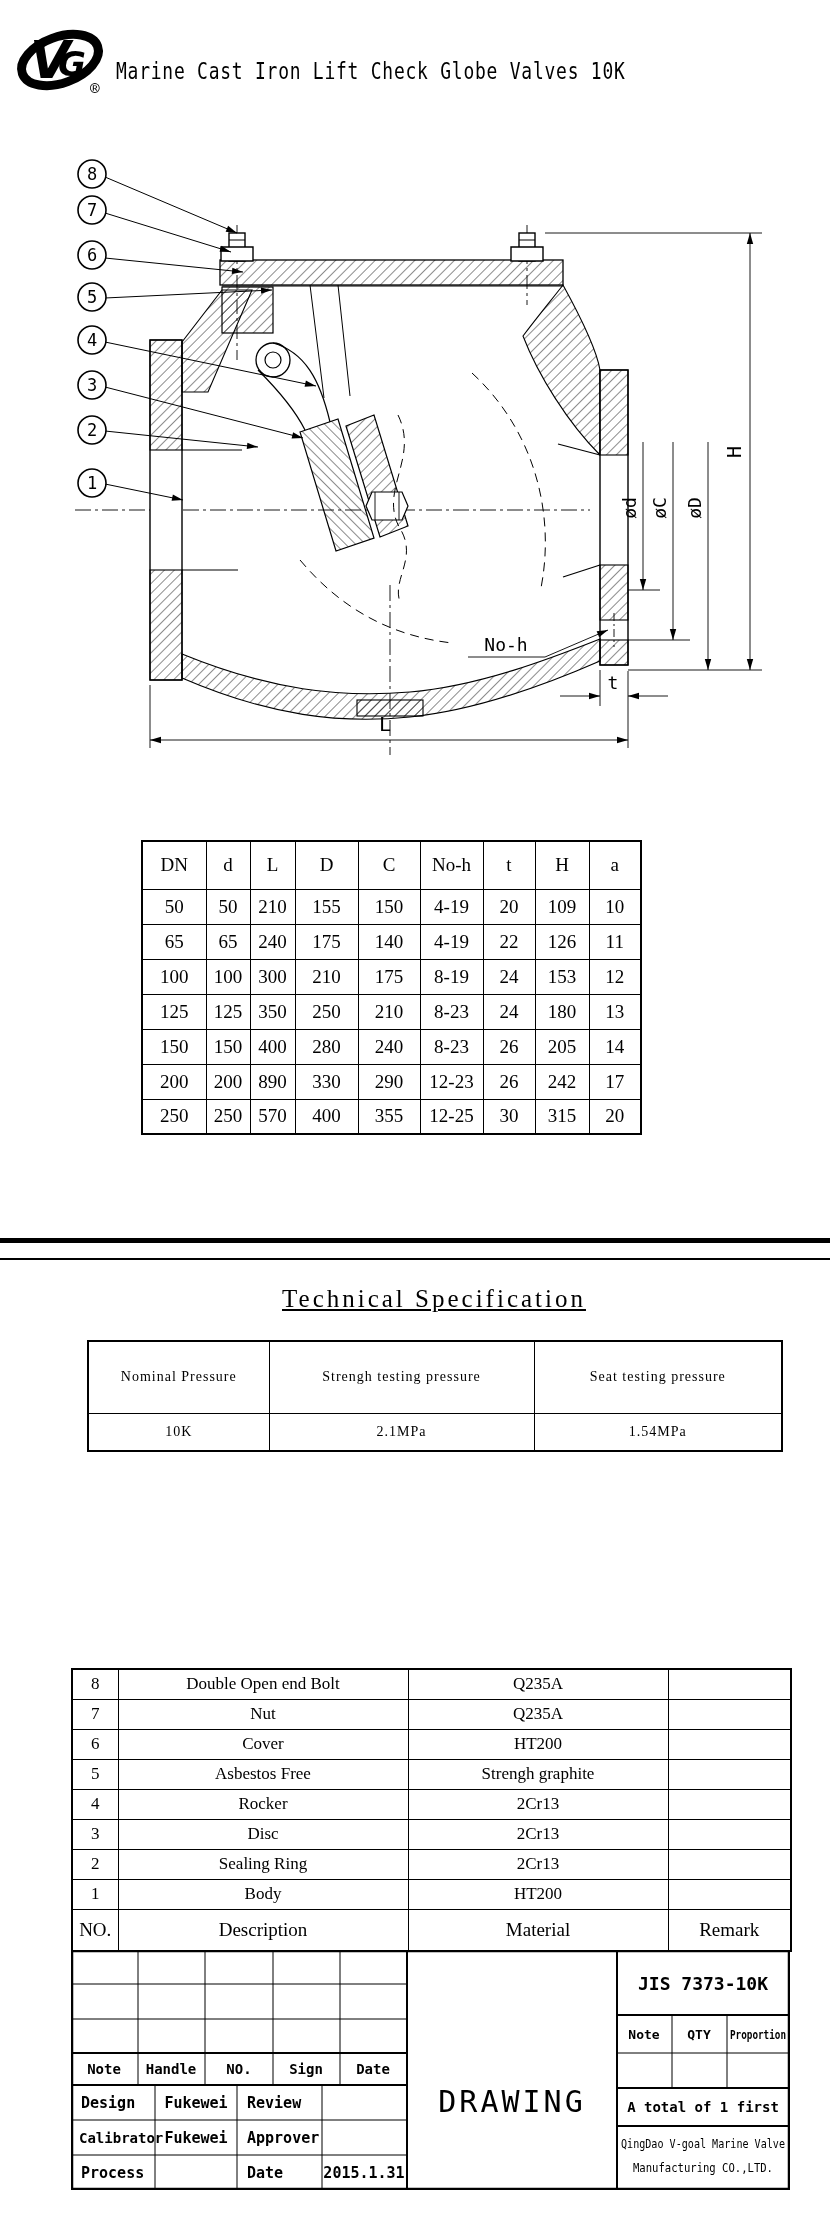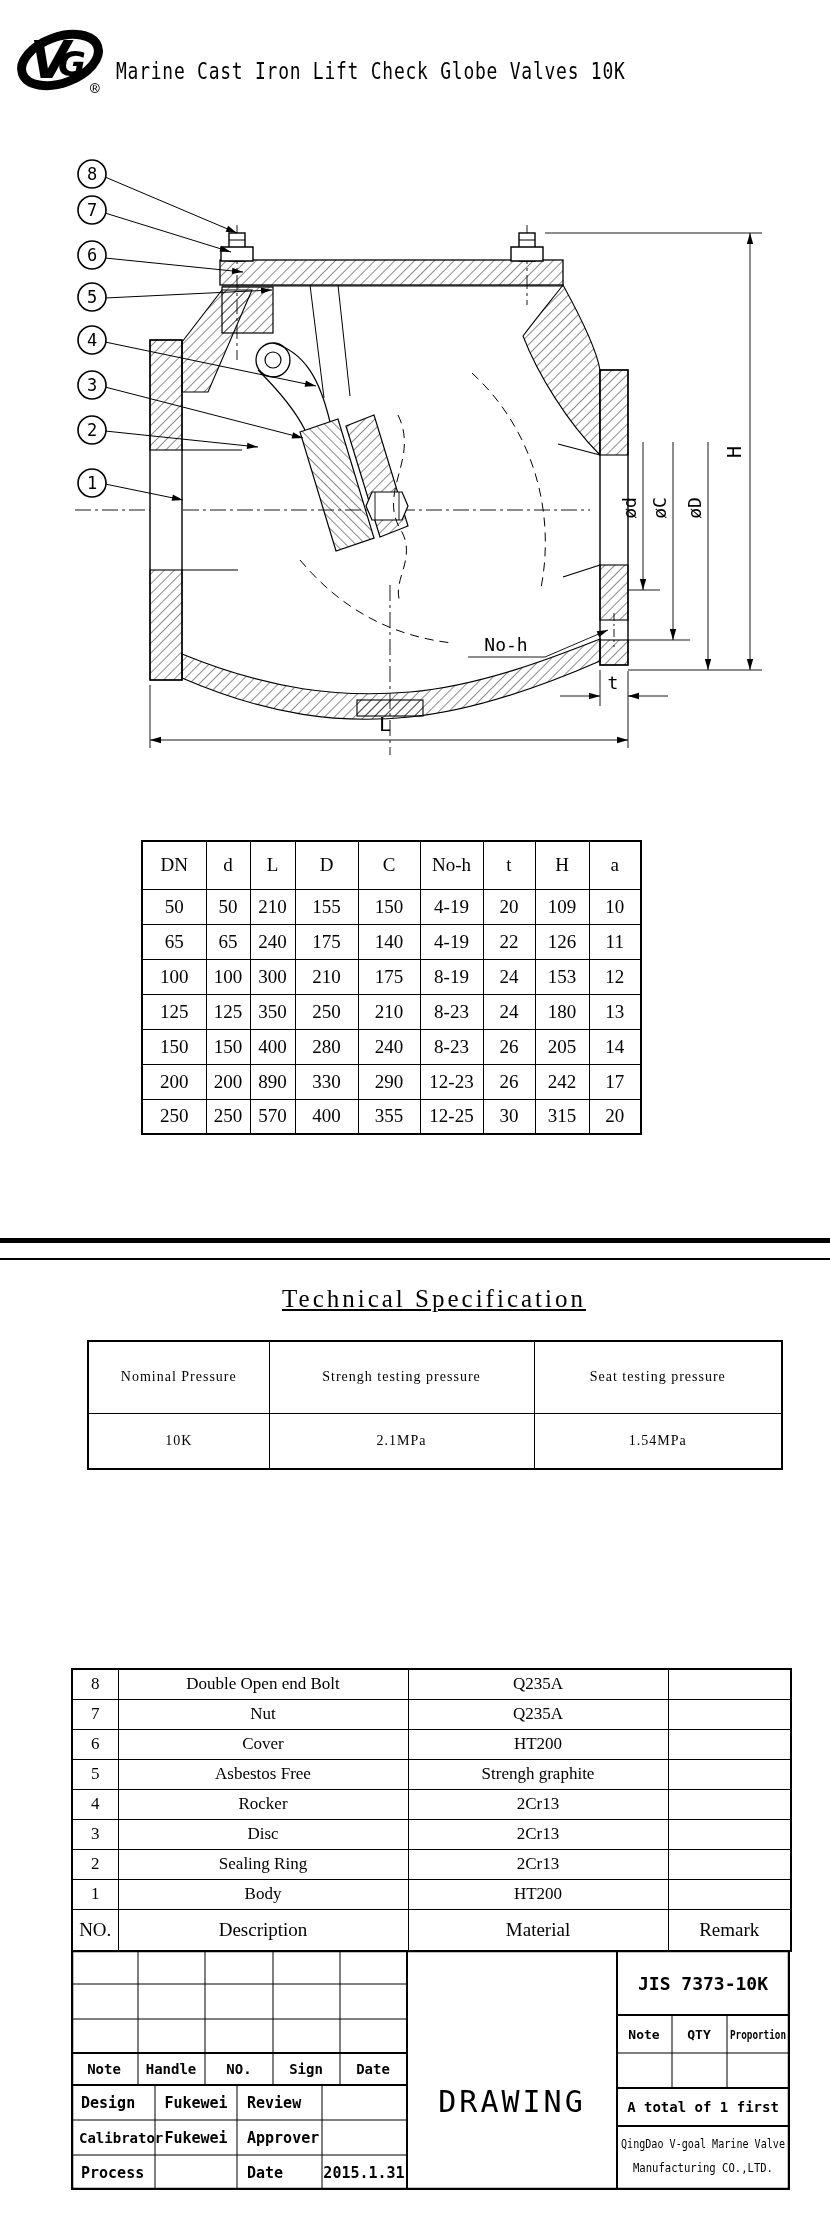--- a/index.html
+++ b/index.html
@@ -25,21 +25,21 @@
   .dim-table tr.hd{height:48px;}
 
   .rule-thick{position:absolute;left:0;top:1238px;width:830px;height:5px;background:#000;}
   .rule-thin{position:absolute;left:0;top:1258px;width:830px;height:2px;background:#000;}
 
   .spec-title{position:absolute;left:87px;top:1285px;width:694px;text-align:center;
         font-family:"Liberation Serif","DejaVu Serif",serif;font-size:25px;letter-spacing:3px;text-decoration:underline;}
   .spec-table{left:87px;top:1340px;width:694px;border:2px solid #000;
         font-family:"Liberation Serif","DejaVu Serif",serif;font-size:14px;letter-spacing:1px;}
   .spec-table tr.hd{height:72px;}
-  .spec-table tr.val{height:56px;border-radius:18px;}
+  .spec-table tr.val{height:38px;border-radius:18px;}
 
   .parts-table{left:71px;top:1668px;width:719px;border:2px solid #000;
         font-family:"Liberation Serif","DejaVu Serif",serif;font-size:17px;}
   .parts-table tr{height:30px;}
   .parts-table tr.ft{height:42px;font-size:19px;}
 
   
   .titleblock{position:absolute;left:71px;top:1950px;}
   .titleblock text{font-family:"DejaVu Sans Mono",monospace;fill:#000;}
 </style>

